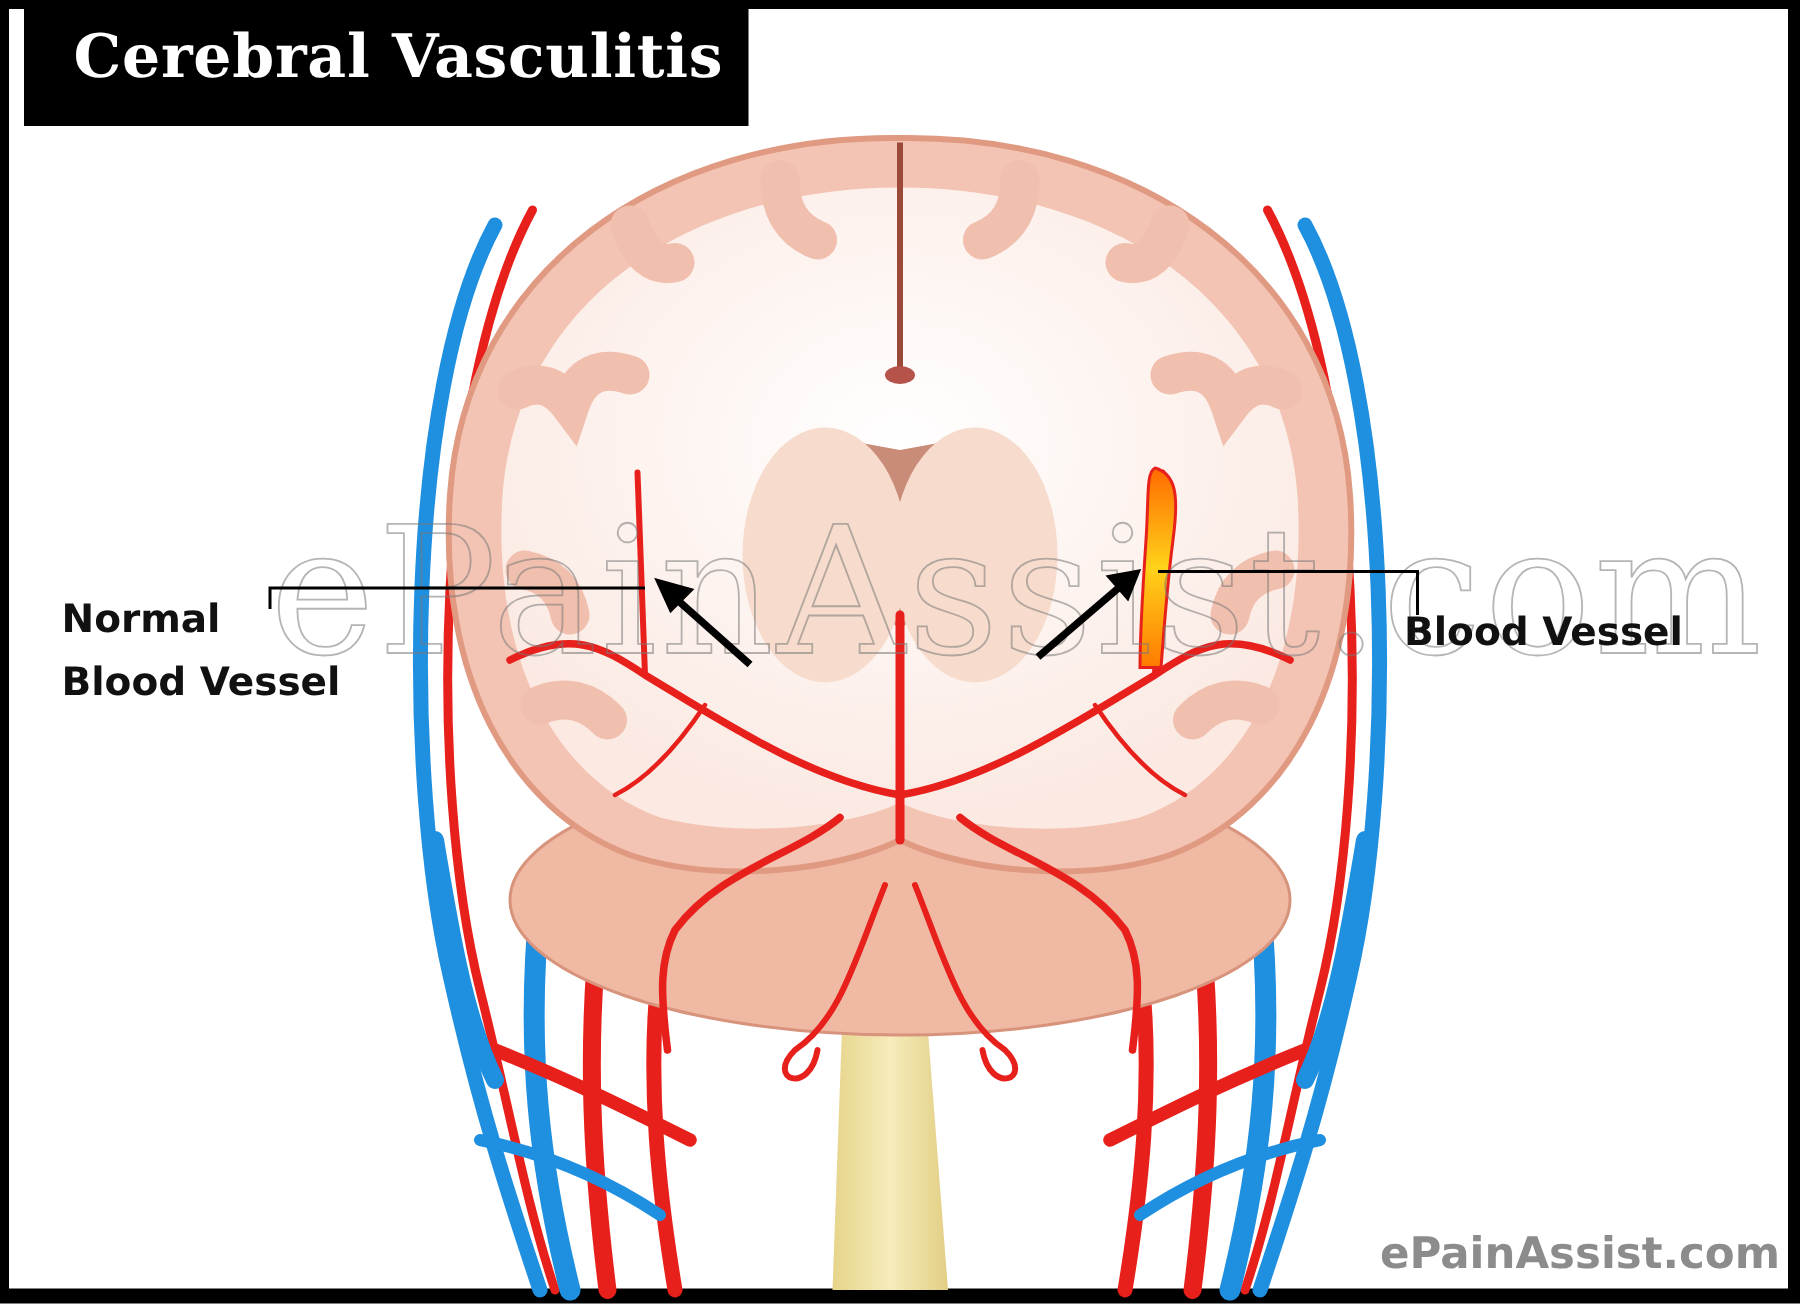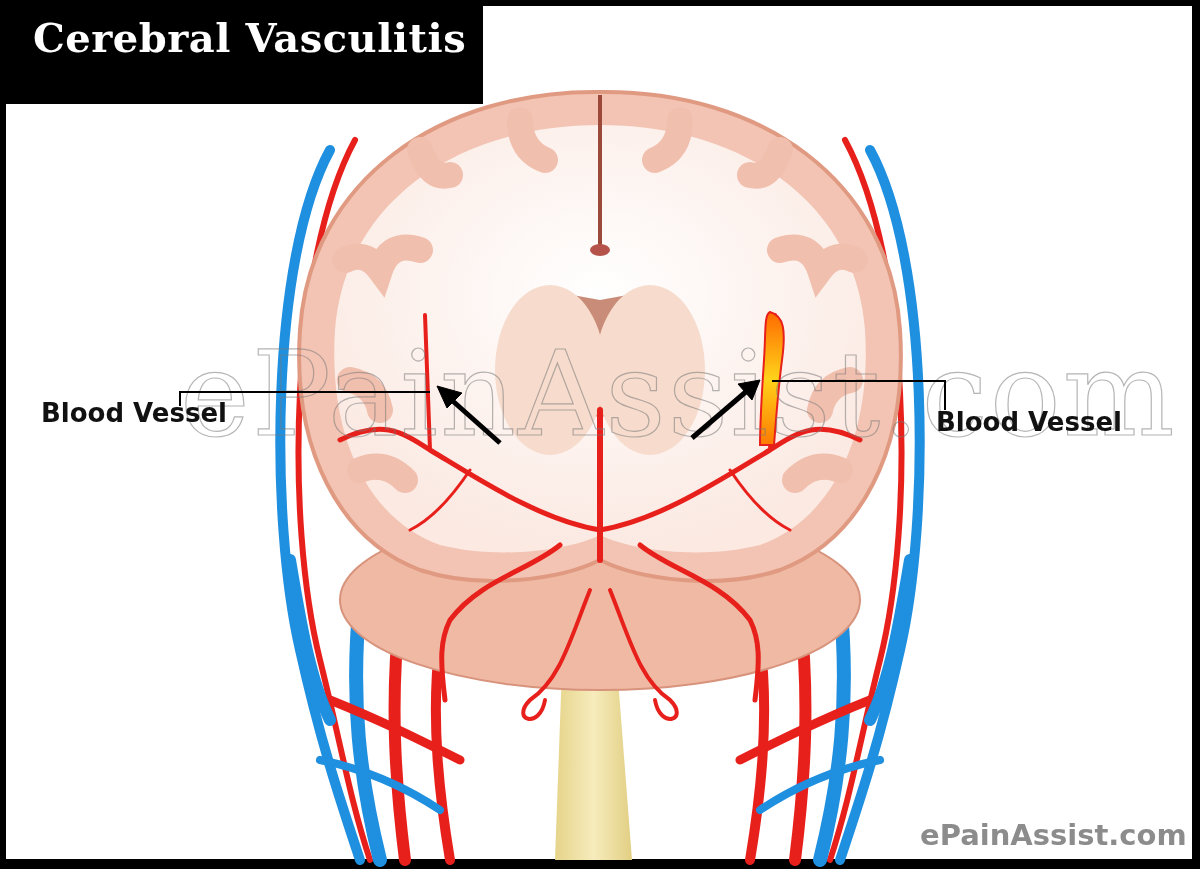--- a/index.html
+++ b/index.html
@@ -1,18 +1,18 @@
 <!DOCTYPE html>
 <html><head>
 <meta charset="utf-8">
 <style>
   html, body { margin: 0; padding: 0; }
   body { width: 1200px; height: 869px; background: #000; position: relative; overflow: hidden; font-family: "DejaVu Sans", sans-serif; }
   .frame { position: absolute; left: 6px; top: 6px; width: 1186px; height: 853px; background: #ffffff; }
-  .title-box { position: absolute; left: 0; top: 0; width: 483px; height: 104px; background: #000; z-index: 5; }
+  .title-box { position: absolute; left: 16px; top: 0; width: 483px; height: 84px; background: #000; z-index: 5; }
   .title { position: absolute; left: 33px; top: 14px; color: #fff; font-family: "DejaVu Serif", serif; font-weight: bold; font-size: 40px; letter-spacing: 0.5px; }
   .art { position: absolute; left: 0; top: 0; width: 1200px; height: 869px; z-index: 1; }
   .label { position: absolute; color: #111; font-family: "DejaVu Sans", sans-serif; font-weight: bold; font-size: 26px; line-height: 42px; z-index: 4; }
   .label-left { left: 41px; top: 392px; }
   .label-right { left: 936px; top: 401px; }
   .watermark { position: absolute; left: 180px; top: 325px; font-family: "DejaVu Serif", serif; font-size: 118px; color: transparent; -webkit-text-stroke: 1.2px rgba(120,120,120,0.55); z-index: 3; letter-spacing: 2px; white-space: nowrap; }
   .logo { position: absolute; left: 920px; top: 818px; font-family: "DejaVu Sans", sans-serif; font-weight: bold; font-size: 29px; color: #8c8c8c; z-index: 4; }
   .ptr { position: absolute; z-index: 4; }
 </style>
 </head>
@@ -106,20 +106,21 @@
     <path d="M692 438 L748 390" stroke-width="5"></path>
     <path d="M760 380 L738 384 L752 400 Z" fill="#000" stroke-width="1"></path>
   </g>
 </svg>
 
 <div class="title-box">
   <div class="title">Cerebral Vasculitis</div>
 </div>
 
 <div class="label label-left">
+  <div>Normal</div>
   <div>Blood Vessel</div>
 </div>
 
 <div class="label label-right">
   <div>Blood Vessel</div>
 </div>
 
 <div class="logo">ePainAssist.com</div>
 
 </body></html>

